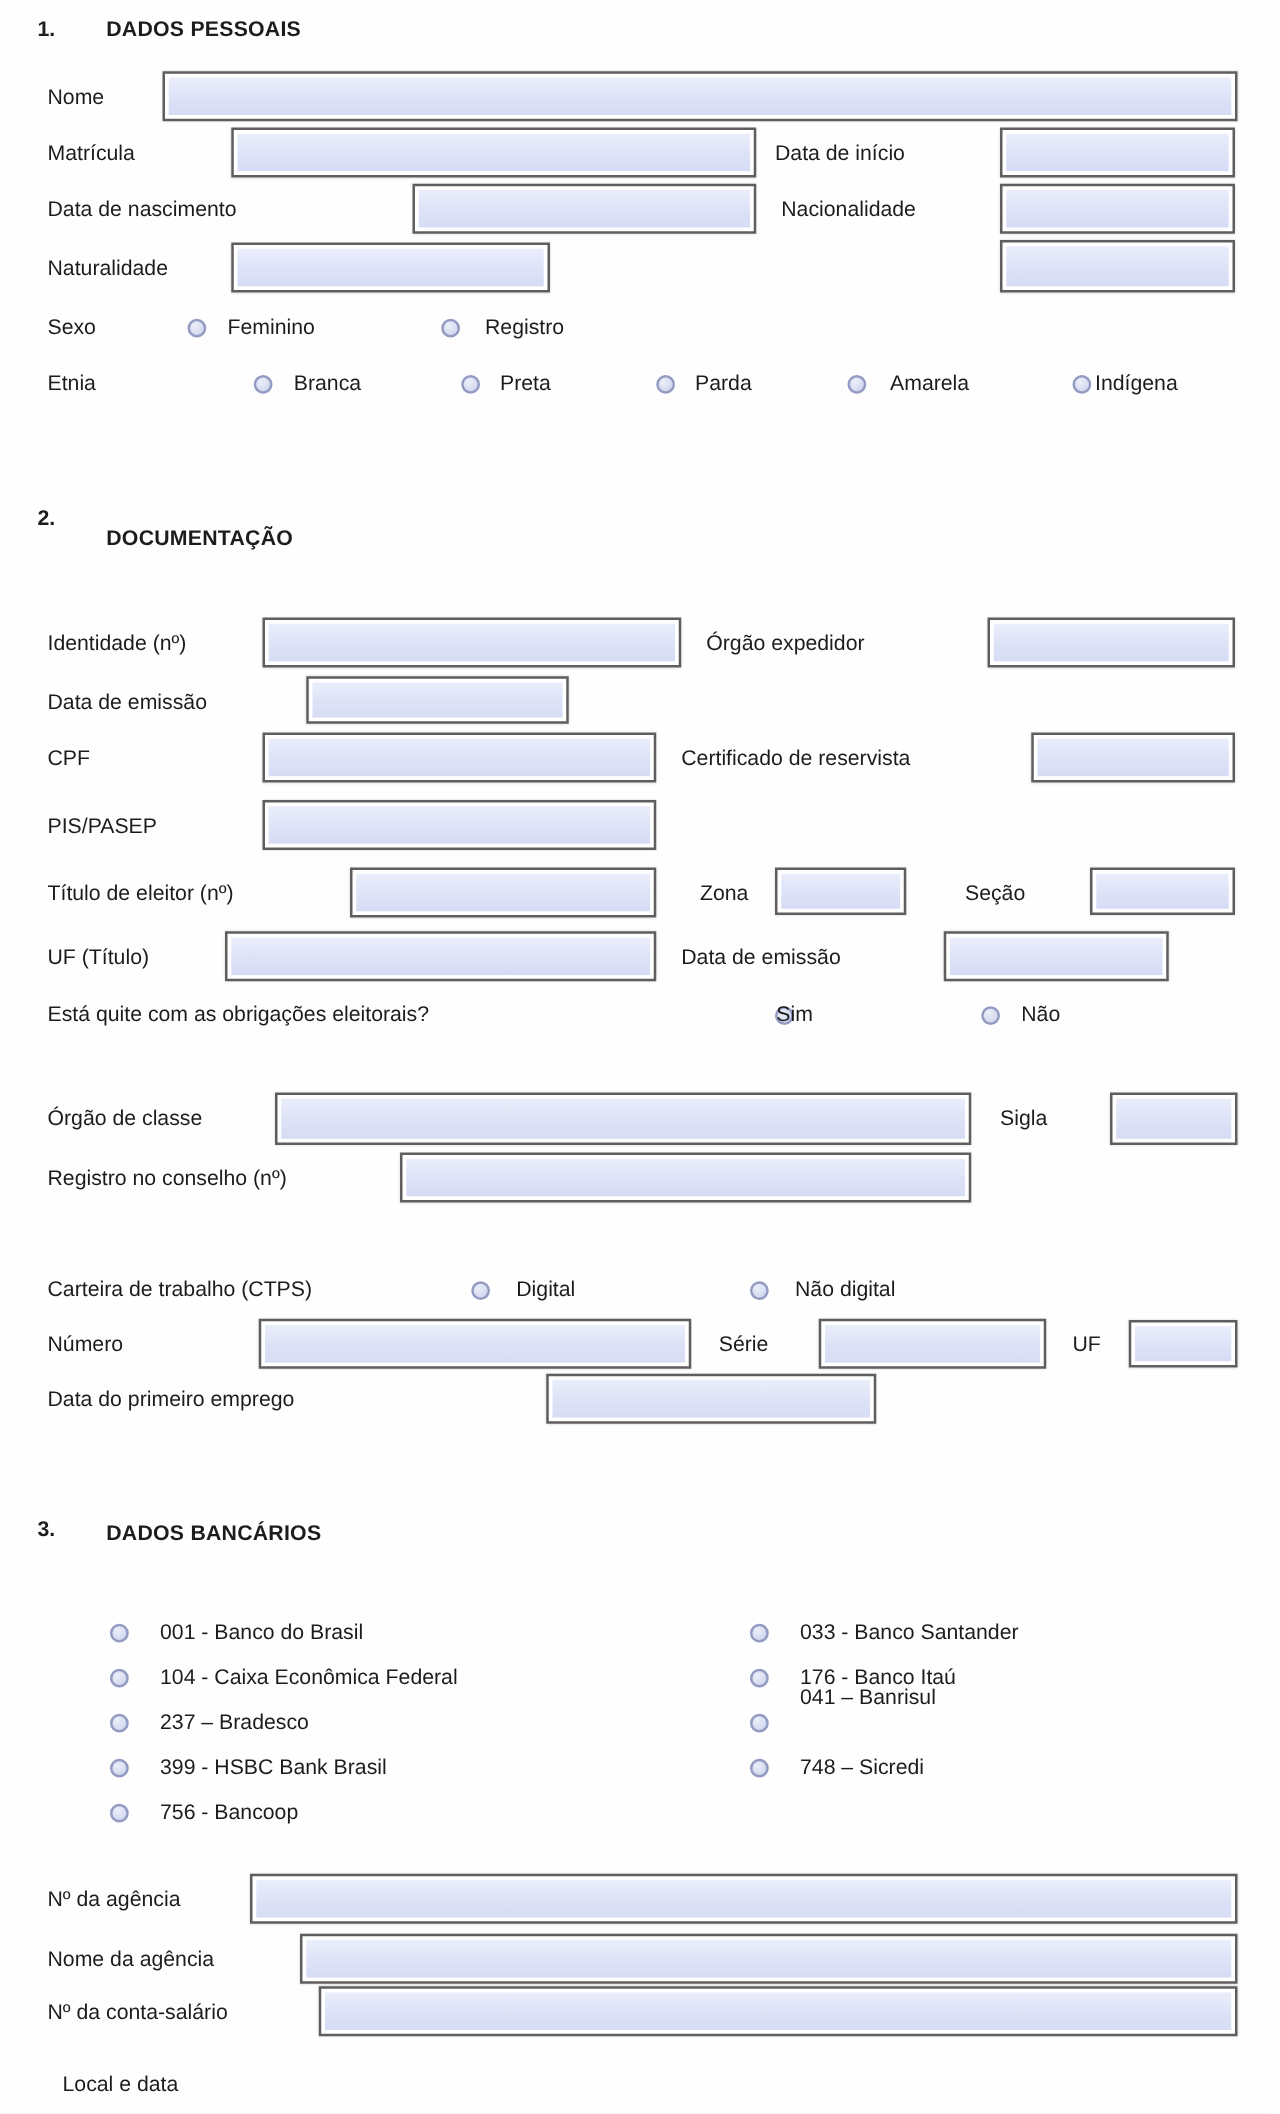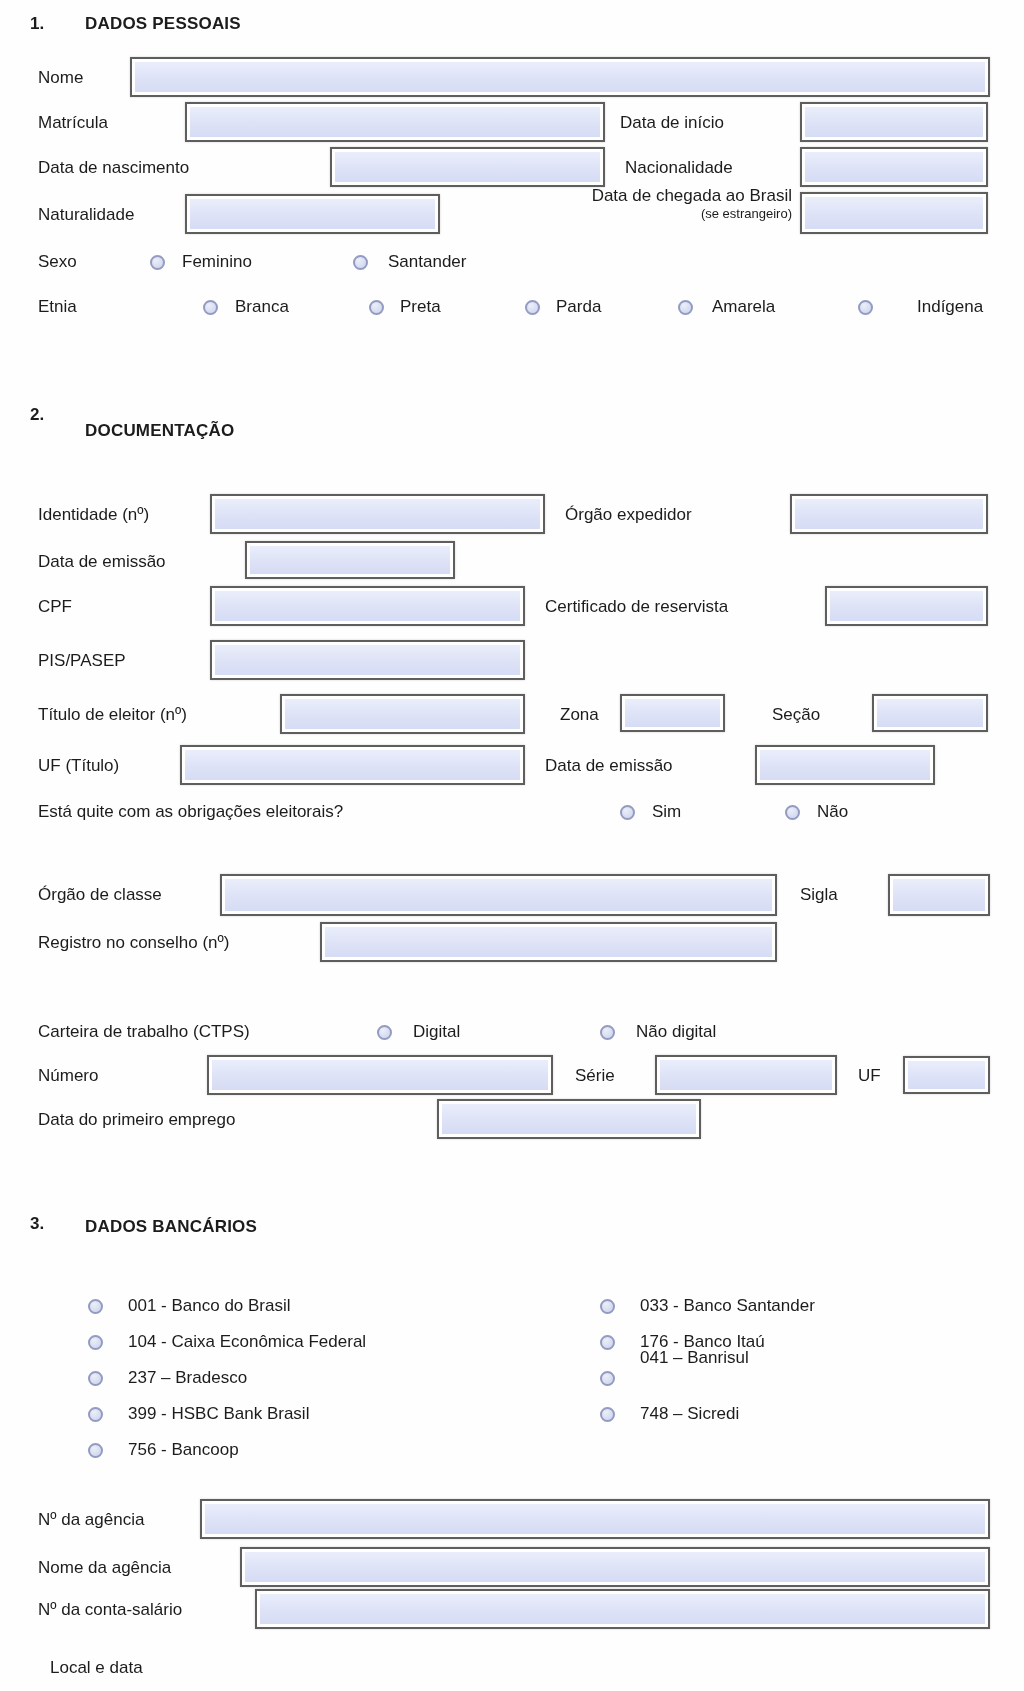--- a/index.html
+++ b/index.html
@@ -99,45 +99,41 @@
   </div>
   <div class="lbl" style="left:625px;top:158px">Nacionalidade</div>
   <div class="box" style="left:800px;top:147px;width:188px;height:40px">
     <input type="text" style="">
   </div>
 
   <div class="lbl" style="left:38px;top:205px">Naturalidade</div>
   <div class="box" style="left:185px;top:194px;width:255px;height:40px">
     <input type="text" style="">
   </div>
-  <div class="two-line-label" style="left:500px;top:186px;width:292px">
-    <div class="l1">Data de chegada ao Brasil</div>
-    <div class="l2">(se estrangeiro)</div>
-  </div>
   <div class="box" style="left:800px;top:192px;width:188px;height:42px">
     <input type="text" style="">
   </div>
 
   <div class="lbl" style="left:38px;top:252px">Sexo</div>
   <span class="radio" style="left:150px;top:255px"></span>
   <div class="lbl" style="left:182px;top:252px">Feminino</div>
   <span class="radio" style="left:353px;top:255px"></span>
-  <div class="lbl" style="left:388px;top:252px">Santander</div>
+  <div class="lbl" style="left:388px;top:252px">Registro</div>
 
   <div class="lbl" style="left:38px;top:297px">Etnia</div>
   <span class="radio" style="left:203px;top:300px"></span>
   <div class="lbl" style="left:235px;top:297px">Branca</div>
   <span class="radio" style="left:369px;top:300px"></span>
   <div class="lbl" style="left:400px;top:297px">Preta</div>
   <span class="radio" style="left:525px;top:300px"></span>
   <div class="lbl" style="left:556px;top:297px">Parda</div>
   <span class="radio" style="left:678px;top:300px"></span>
   <div class="lbl" style="left:712px;top:297px">Amarela</div>
   <span class="radio" style="left:858px;top:300px"></span>
-  <div class="lbl" style="left:917px;top:297px">Indígena</div>
+  <div class="lbl" style="left:876px;top:297px">Indígena</div>
 
   <div class="hnum" style="left:30px;top:405px">2.</div>
   <div class="htitle" style="left:85px;top:421px">DOCUMENTAÇÃO</div>
 
   <div class="lbl" style="left:38px;top:505px">Identidade (nº)</div>
   <div class="box" style="left:210px;top:494px;width:335px;height:40px">
     <input type="text" style="">
   </div>
   <div class="lbl" style="left:565px;top:505px">Órgão expedidor</div>
   <div class="box" style="left:790px;top:494px;width:198px;height:40px">
@@ -180,21 +176,21 @@
   <div class="box" style="left:180px;top:745px;width:345px;height:40px">
     <input type="text" style="">
   </div>
   <div class="lbl" style="left:545px;top:756px">Data de emissão</div>
   <div class="box" style="left:755px;top:745px;width:180px;height:40px">
     <input type="text" style="">
   </div>
 
   <div class="lbl" style="left:38px;top:802px">Está quite com as obrigações eleitorais?</div>
   <span class="radio" style="left:620px;top:805px"></span>
-  <div class="lbl" style="left:652px;top:802px">Sim</div>
+  <div class="lbl" style="left:621px;top:802px">Sim</div>
   <span class="radio" style="left:785px;top:805px"></span>
   <div class="lbl" style="left:817px;top:802px">Não</div>
 
   <div class="lbl" style="left:38px;top:885px">Órgão de classe</div>
   <div class="box" style="left:220px;top:874px;width:557px;height:42px">
     <input type="text" style="">
   </div>
   <div class="lbl" style="left:800px;top:885px">Sigla</div>
   <div class="box" style="left:888px;top:874px;width:102px;height:42px">
     <input type="text" style="">

